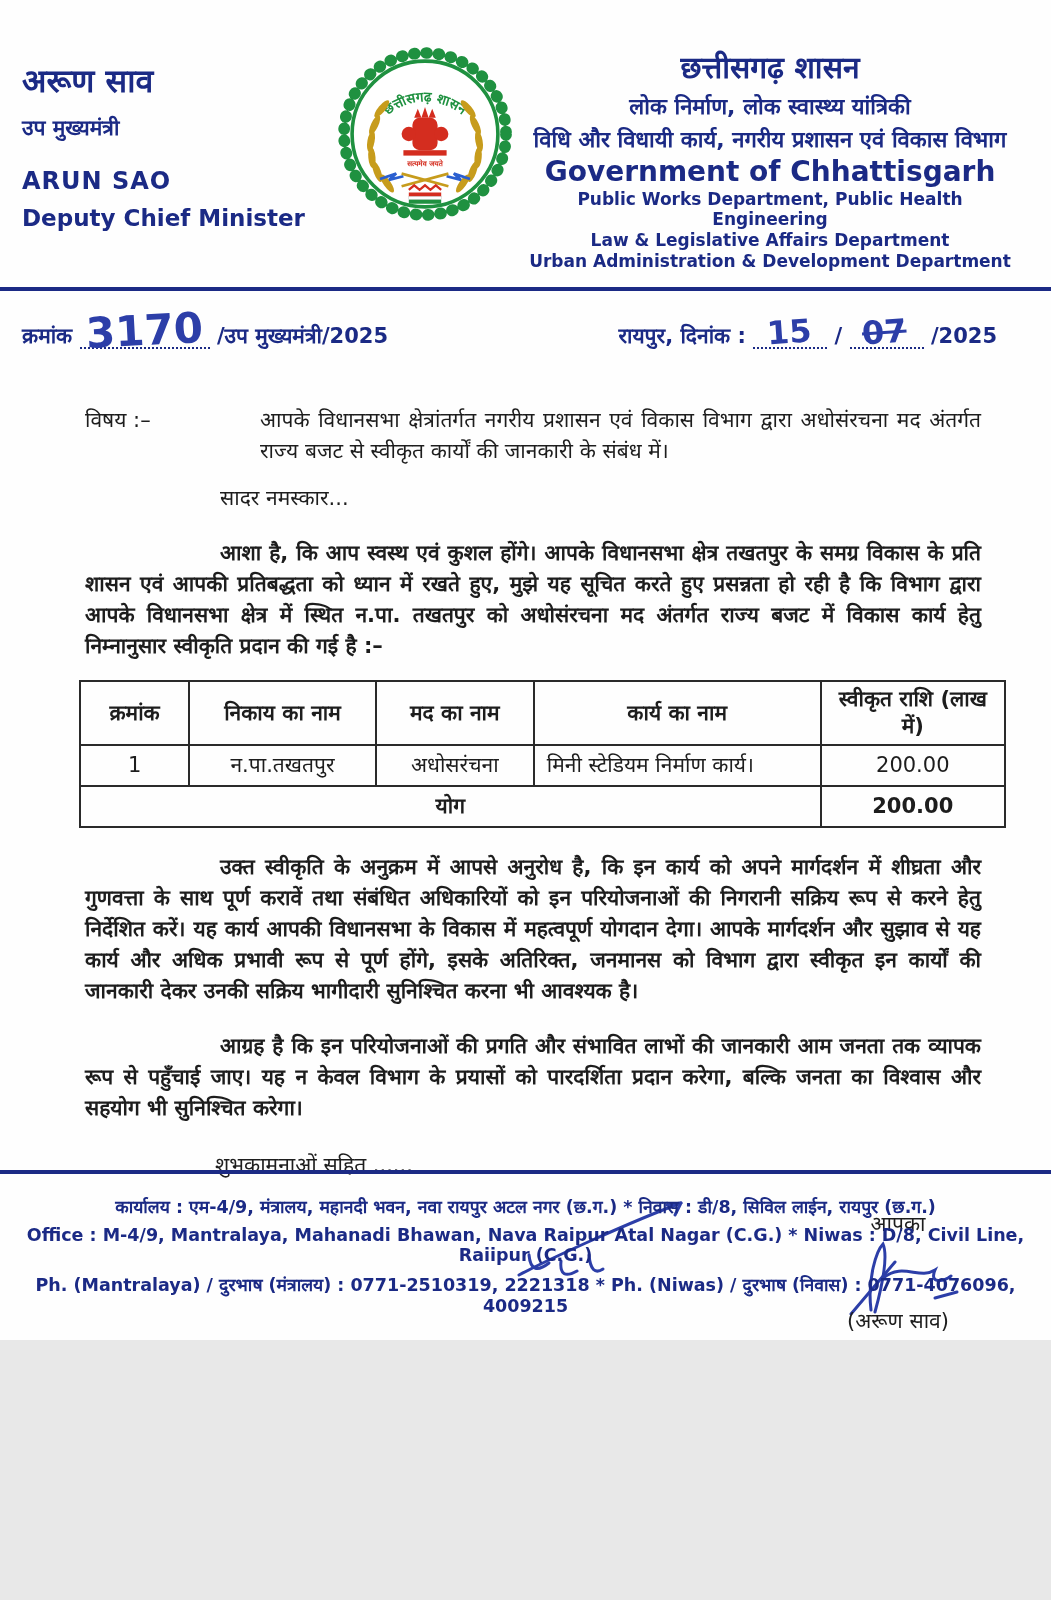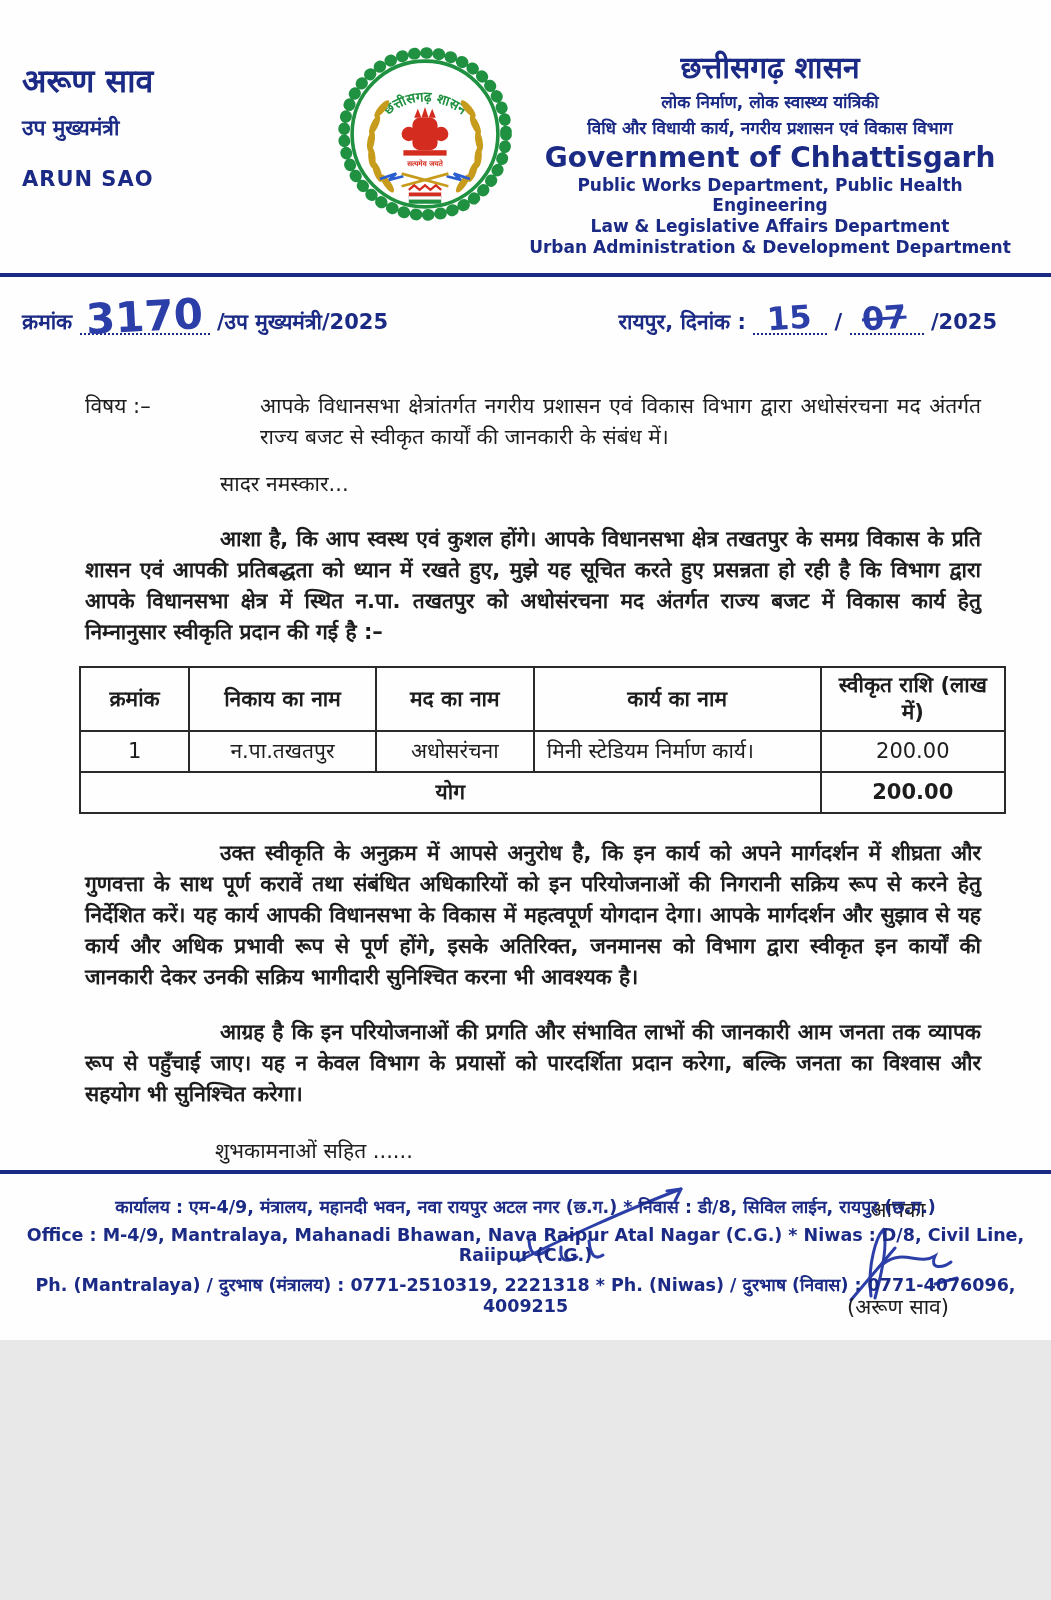--- a/index.html
+++ b/index.html
@@ -6,26 +6,26 @@
   .page{
     width:1051px;height:1340px;background:#fefefe;position:relative;
     font-family:"DejaVu Sans","Liberation Sans",sans-serif;color:#1d1d1d;
     overflow:hidden;margin:0 auto;
   }
   
   .letterhead{display:flex;align-items:flex-start;padding:44px 28px 0 22px;}
   .lh-left{width:310px;color:#1b2a85;padding-top:14px;}
   .lh-left .name-hi{font-size:32px;font-weight:bold;}
   .lh-left .title-hi{font-size:21px;font-weight:bold;margin-top:12px;}
-  .lh-left .name-en{font-size:21px;font-weight:bold;margin-top:26px;letter-spacing:1px;}
+  .lh-left .name-en{font-size:24px;font-weight:bold;margin-top:26px;letter-spacing:1px;}
   .lh-left .title-en{font-size:23px;margin-top:10px;font-weight:600;}
   .lh-emblem{width:185px;text-align:center;}
   .lh-right{flex:1;text-align:center;color:#1b2a85;padding-top:2px;}
   .lh-right .gov-hi{font-size:30px;font-weight:bold;}
-  .lh-right .dept-hi{font-size:17px;font-weight:bold;margin-top:3px;}
+  .lh-right .dept-hi{font-size:22px;font-weight:bold;margin-top:3px;}
   .lh-right .gov-en{font-size:28px;font-weight:bold;margin-top:2px;}
   .lh-right .dept-en{font-size:17px;font-weight:600;margin-top:1px;}
   .rule{height:4px;background:#1b2a85;margin-top:16px;}
   
   .ref-row{display:flex;justify-content:space-between;align-items:flex-end;
     padding:30px 54px 0 22px;color:#1b2a85;font-weight:bold;font-size:21px;}
   .dotted{display:inline-block;border-bottom:2px dotted #1b2a85;position:relative;vertical-align:bottom;}
   .dot-ref{width:130px;height:8px;}
   .dot-day{width:74px;height:8px;}
   .dot-month{width:74px;height:8px;}
@@ -72,20 +72,21 @@
 </head>
 <body>
 
 <div class="page">
 
   <div class="letterhead">
     <div class="lh-left">
       <div class="name-hi">अरूण साव</div>
       <div class="title-hi">उप मुख्यमंत्री</div>
       <div class="name-en">ARUN SAO</div>
+      <div class="title-en">Deputy Chief Minister</div>
     </div>
 
     <div class="lh-emblem">
       <svg width="180" height="180" viewBox="0 0 200 200">
         <circle cx="100" cy="100" r="88" fill="#ffffff"></circle>
         <circle cx="100" cy="100" r="90" fill="none" stroke="#1f9140" stroke-width="13" stroke-dasharray="1 12.7" stroke-linecap="round"></circle>
         <circle cx="100" cy="100" r="81" fill="#ffffff" stroke="#1f9140" stroke-width="4"></circle>
         <path id="arcTop" d="M 38,112 A 64,64 0 0 1 162,112" fill="none"></path>
         <text font-size="15" font-weight="bold" fill="#1f9140">
           <textPath href="#arcTop" startOffset="50%" text-anchor="middle">छत्तीसगढ़ शासन</textPath>

